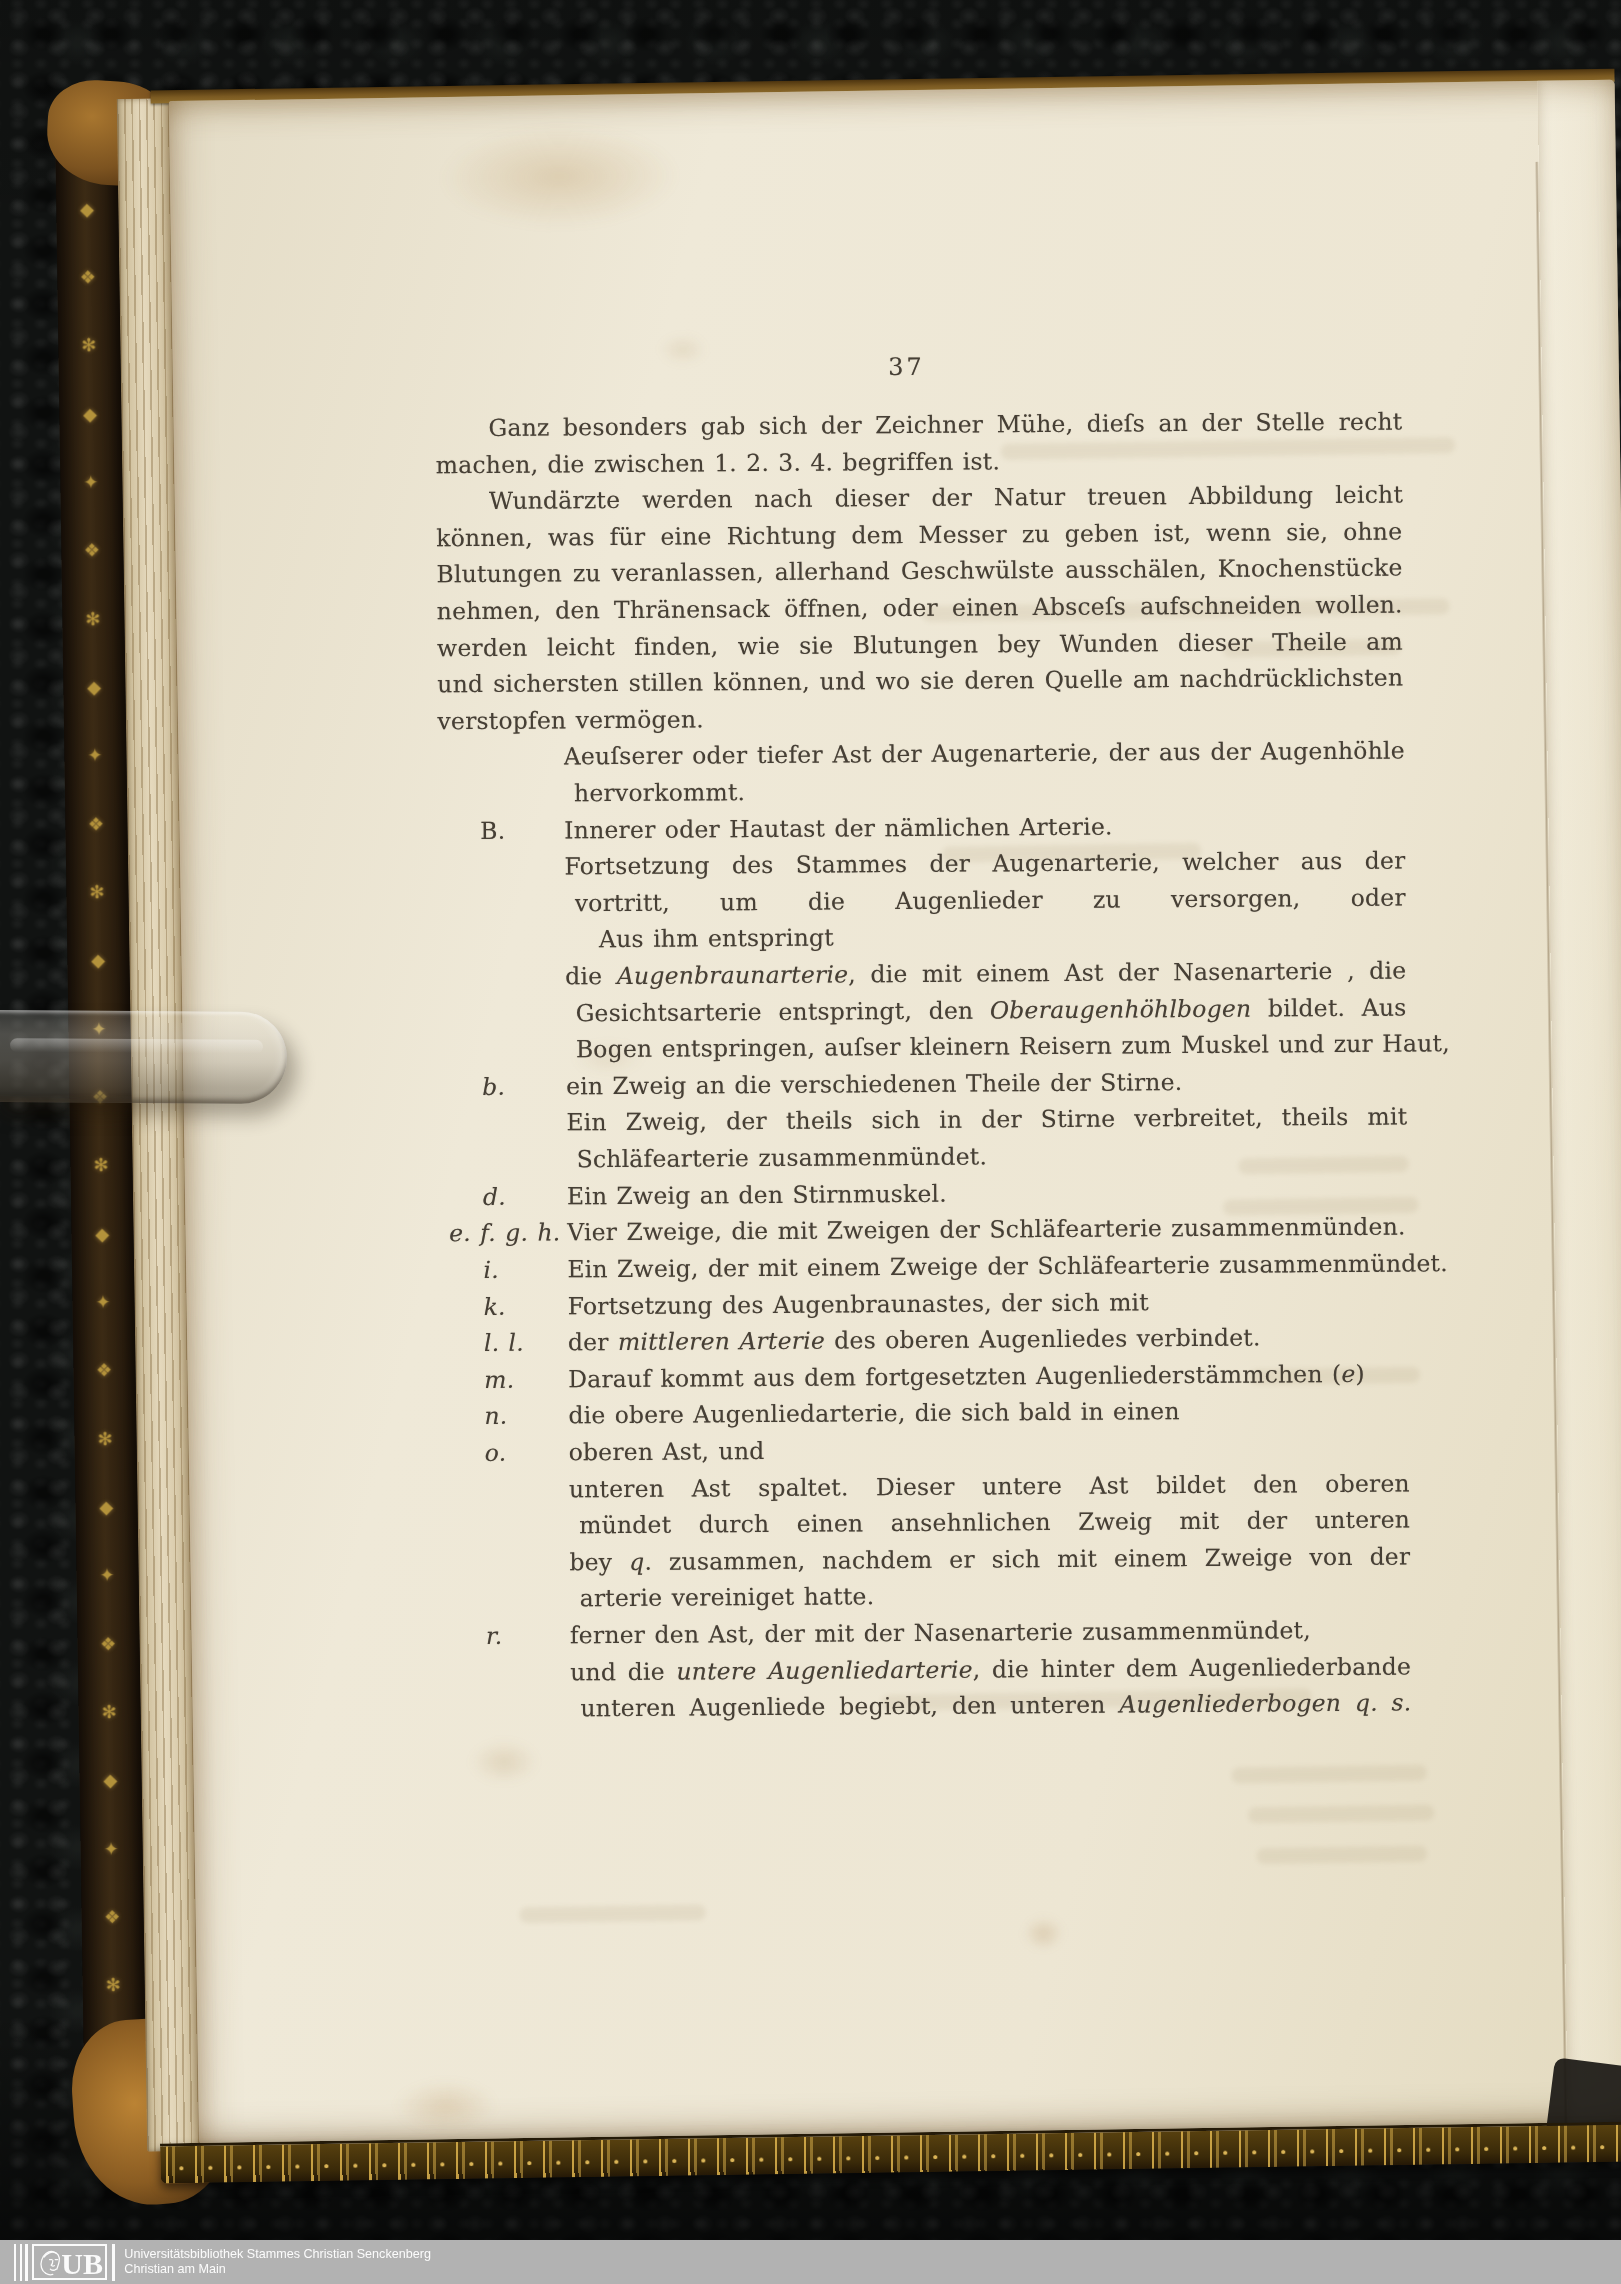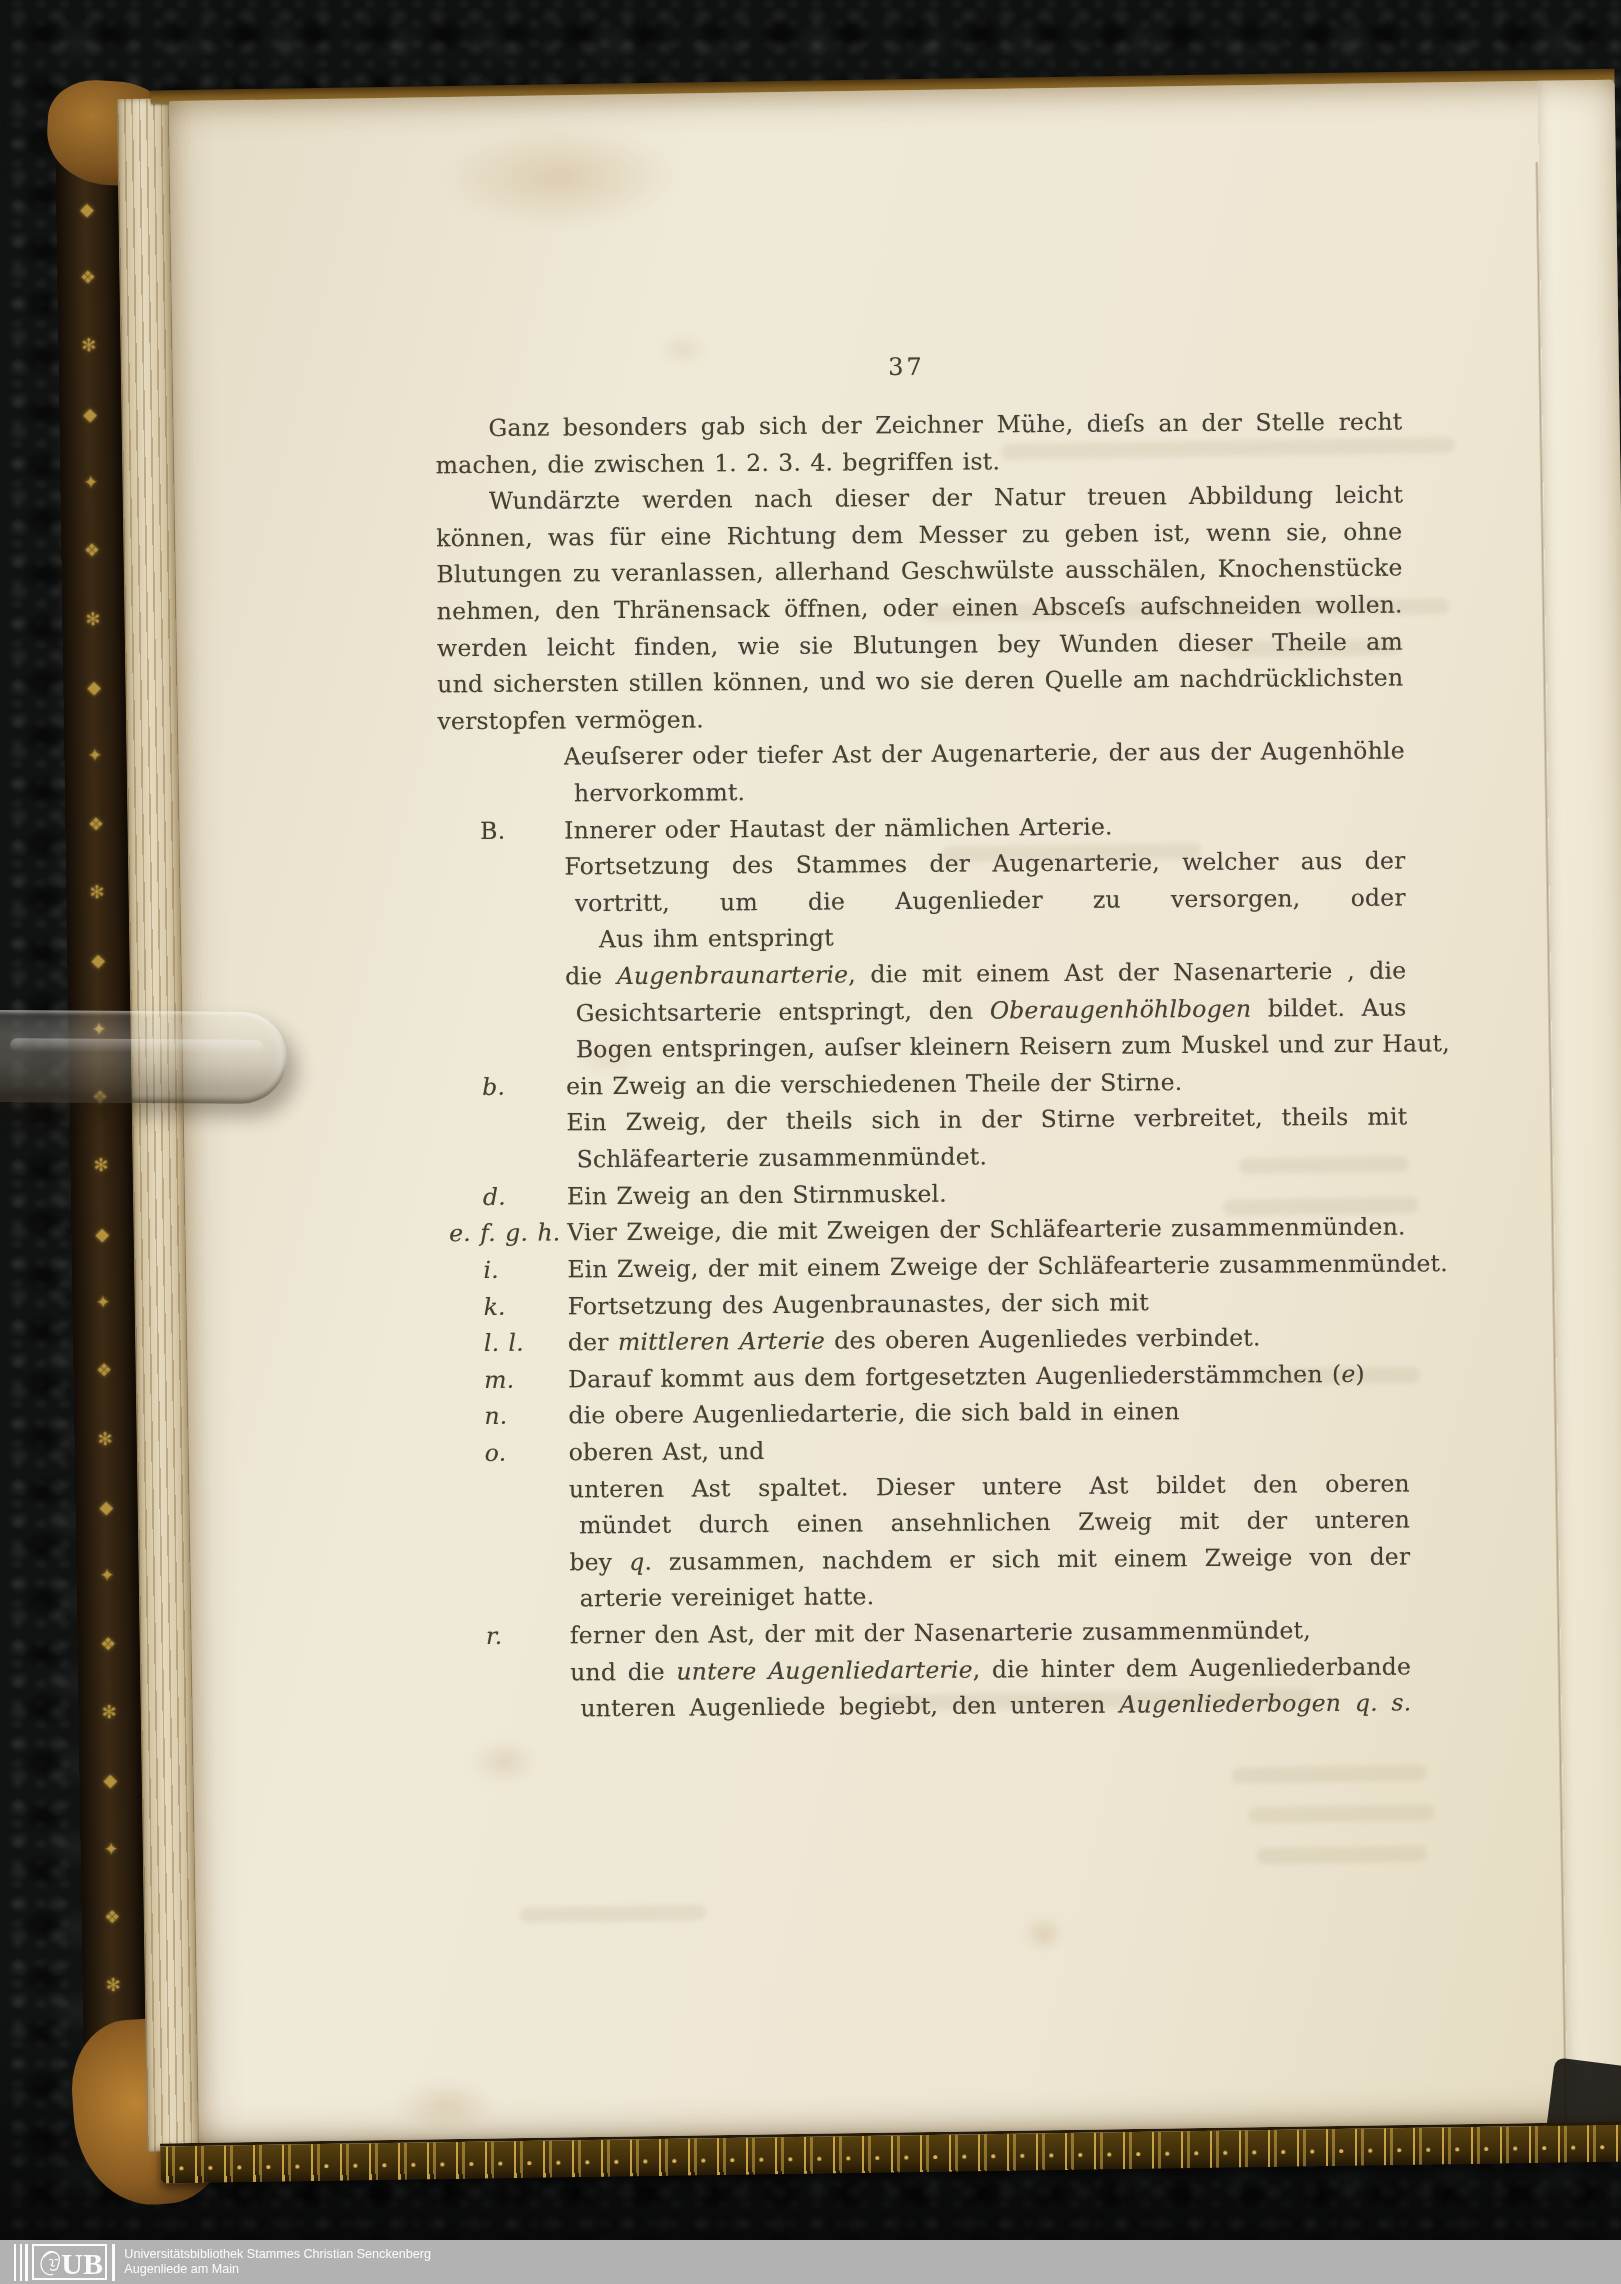--- a/index.html
+++ b/index.html
@@ -251,17 +251,17 @@
             <path d="M20,29 c2,1.5 5,1.5 7,0"></path>
             <path d="M14,34 c3,2 6,2.5 9,1.5"></path>
           </g>
         </svg>
         <span class="ubtxt">UB</span>
       </div>
       <div class="logsep"></div>
     </div>
     <div class="footertext">
       <div>Universitätsbibliothek Stammes Christian Senckenberg</div>
-      <div>Augenliede am Main</div>
+      <div>Christian am Main</div>
     </div>
   </div>
 </div>
 
 
 </body></html>

